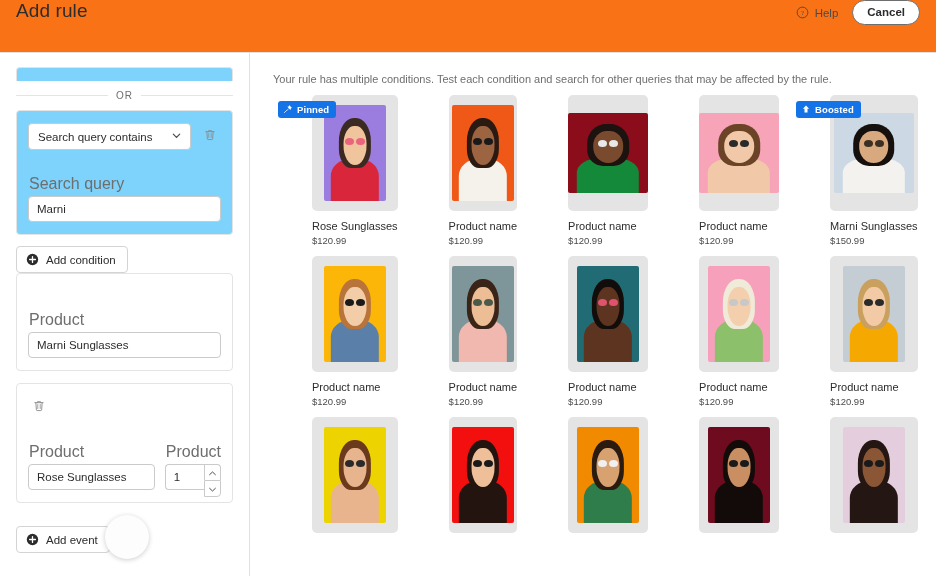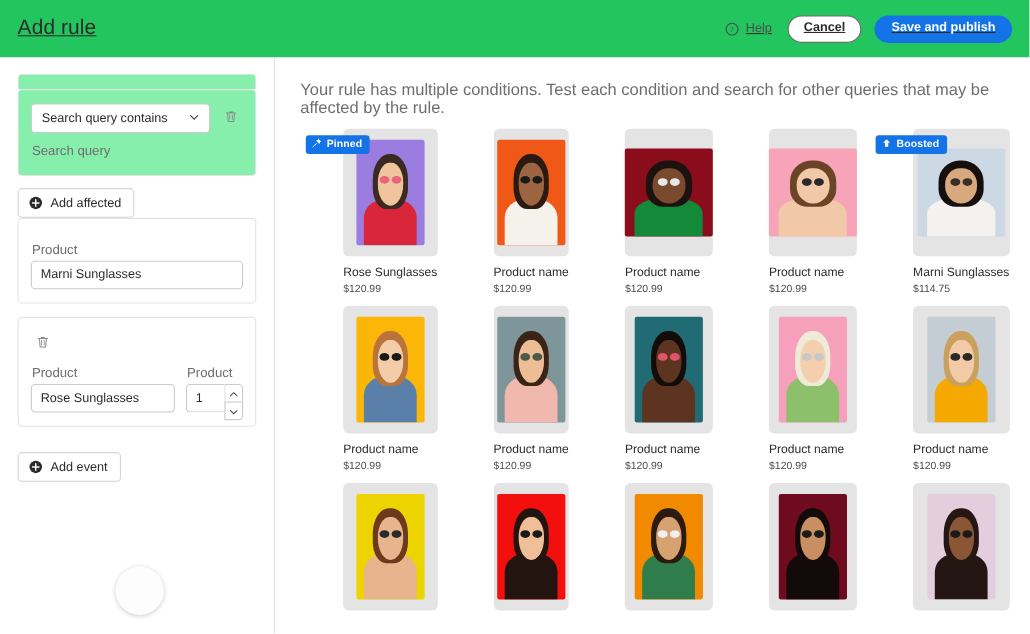--- a/index.html
+++ b/index.html
@@ -8,24 +8,23 @@
     font-family: "Liberation Sans", sans-serif;
     background: #ffffff;
     color: #2c2c2c;
     overflow: hidden;
   }
   .app { width: 936px; height: 576px; position: relative; display: flex; flex-direction: column; }
 
   
   .topbar {
     height: 52px; flex: 0 0 52px;
-    display: flex; align-items: center;
+    display: flex; align-items: flex-start;
     padding: 0 16px 0 16px;
-    background: #22c55e;
-    text-decoration: underline;
+    background: #f97316;
   }
   .page-title { font-size: 19px; font-weight: 400; color: #2c2c2c; letter-spacing: .1px; }
   .topbar-spacer { flex: 1 1 auto; }
   .topbar-actions { display: flex; align-items: center; gap: 12px; }
   .help-btn {
     display: flex; align-items: center; gap: 6px;
     font-size: 11.5px; color: #4b4b4b; cursor: pointer;
     background: none; border: none; font-family: inherit;
     padding: 4px 2px;
   }
@@ -54,21 +53,21 @@
     margin-bottom: 12px; display: flex; align-items: center; gap: 6px;
   }
   .info-dot {
     width: 13px; height: 13px; border-radius: 50%;
     background: #b9b9b9; color: #fff; font-size: 9px; font-weight: 700;
     display: inline-flex; align-items: center; justify-content: center;
     font-style: italic; font-family: "Liberation Serif", serif;
   }
   .cond-card {
     border: 1px solid #e4e4e4; border-radius: 4px;
-    padding: 12px 11px; background: #86efac;
+    padding: 12px 11px; background: #7dd3fc;
   }
   .cond-card.partial { height: 14px; padding: 0; border-bottom: none; border-radius: 4px 4px 0 0; }
   .or-divider {
     display: flex; align-items: center; gap: 8px;
     margin: 9px 0 9px 0; color: #6e6e6e; font-size: 10px; letter-spacing: 1.1px;
   }
   .or-divider::before, .or-divider::after {
     content: ""; flex: 1 1 auto; height: 1px; background: #e4e4e4;
   }
   .row-sel { display: flex; align-items: center; gap: 8px; }
@@ -77,21 +76,21 @@
     border: 1px solid #cacaca; border-radius: 4px; background: #fff;
     display: flex; align-items: center; padding: 0 8px 0 9px;
     font-size: 11.5px; color: #2c2c2c; cursor: pointer; position: relative;
   }
   .select .sel-label { flex: 1 1 auto; overflow: hidden; white-space: nowrap; text-overflow: ellipsis; }
   .chev { flex: 0 0 auto; }
   .trash-btn {
     flex: 0 0 auto; width: 22px; height: 22px; border: none; background: none;
     cursor: pointer; display: flex; align-items: center; justify-content: center;
   }
-  .field-label { font-size: 12px; color: #6e6e6e; margin: 9px 0 3px 1px; }
+  .field-label { font-size: 16px; color: #6e6e6e; margin: 25px 0 3px 1px; }
   .text-input {
     width: 100%; height: 26px;
     border: 1px solid #cacaca; border-radius: 4px; background: #fff;
     padding: 0 8px; font-size: 11.5px; color: #2c2c2c;
     font-family: inherit; display: flex; align-items: center;
   }
   .ghost-btn {
     margin-top: 11px; display: inline-flex; align-items: center; gap: 7px;
     height: 27px; padding: 0 11px 0 9px;
     border: 1px solid #d4d4d4; border-radius: 4px; background: #fff;
@@ -133,21 +132,21 @@
     width: 13px; height: 13px; border-radius: 50%;
     border: 2px solid #4b4b4b; background: #fff; cursor: pointer;
   }
   .slider-value { font-size: 10px; color: #4b4b4b; min-width: 8px; }
   .search-bar {
     height: 30px; border: 1px solid #cacaca; border-radius: 4px;
     display: flex; align-items: center; padding: 0 8px 0 11px; background: #fff;
   }
   .search-bar .sval { flex: 1 1 auto; font-size: 11.5px; color: #2c2c2c; }
   .clear-btn { border: none; background: none; cursor: pointer; padding: 2px 4px; display: flex; }
-  .hint { font-size: 15px; color: #6e6e6e; margin: 6px 0 10px 1px; }
+  .hint { font-size: 11px; color: #6e6e6e; margin: 6px 0 10px 1px; }
 
   .grid { display: grid; grid-template-columns: repeat(5, 1fr); gap: 10px 11px; }
   .card { position: relative; padding-left: 40px; }
   .thumb {
     background: #e4e4e4; border-radius: 5px; height: 116px;
     display: flex; align-items: center; justify-content: center;
   }
   .photo { width: 62px; height: 96px; border-radius: 2px; position: relative; overflow: hidden; }
   .photo.sq { width: 80px; height: 80px; }
   .badge {
@@ -179,30 +178,32 @@
       <button class="help-btn">
         <span>
           <svg width="13" height="13" viewBox="0 0 16 16">
             <circle cx="8" cy="8" r="6.6" fill="none" stroke="#4b4b4b" stroke-width="1.2"></circle>
             <text x="8" y="11.3" font-size="8.5" fill="#4b4b4b" text-anchor="middle" font-family="Liberation Serif, serif">?</text>
           </svg>
         </span>
         <span>Help</span>
       </button>
       <button class="btn btn-cancel">Cancel</button>
-      <button class="btn btn-primary">Save and publish</button>
     </div>
   </div>
 
   <div class="body-split">
 
     <div class="left-panel">
 
       <div class="cond-card partial"></div>
 
+      <div class="or-divider">
+        <span>OR</span>
+      </div>
 
       <div class="cond-card">
         <div class="row-sel">
           <div class="select">
             <span class="sel-label">Search query contains</span>
             <span class="chev">
               <svg width="11" height="11" viewBox="0 0 12 12">
                   <path d="M2.5 4.5 6 8l3.5-3.5" fill="none" stroke="#4b4b4b" stroke-width="1.3" stroke-linecap="round"></path>
                 </svg>
             </span>
@@ -210,30 +211,31 @@
           <button class="trash-btn">
             <span>
               <svg width="14" height="14" viewBox="0 0 16 16">
                 <path d="M3.2 4.2h9.6M6.3 4.2V3.1h3.4v1.1M4.4 4.2l.6 8.2a.9.9 0 0 0 .9.8h4.2a.9.9 0 0 0 .9-.8l.6-8.2" fill="none" stroke="#8a8a8a" stroke-width="1.05" stroke-linecap="round" stroke-linejoin="round"></path>
                 <path d="M6.6 6.3v4.6M9.4 6.3v4.6" fill="none" stroke="#8a8a8a" stroke-width=".9" stroke-linecap="round"></path>
               </svg>
             </span>
           </button>
         </div>
         <div class="field-label">Search query</div>
+        <div class="text-input">Marni</div>
       </div>
 
       <button class="ghost-btn">
         <span class="plus-ic">
           <svg width="13" height="13" viewBox="0 0 16 16">
             <circle cx="8" cy="8" r="7" fill="#2c2c2c"></circle>
             <path d="M8 4.4v7.2M4.4 8h7.2" stroke="#fff" stroke-width="1.6" stroke-linecap="round"></path>
           </svg>
         </span>
-        <span>Add affected</span>
+        <span>Add condition</span>
       </button>
 
 
       
       <div class="event-card">
         <div class="field-label">Product</div>
         <div class="text-input">Marni Sunglasses</div>
       </div>
 
       
@@ -378,21 +380,21 @@
                 <div class="p-body" style="width:78%;height:44%;background:#f4f2ee"></div>
                 <div class="p-hair" style="top:14%;width:52%;height:52%;background:#15100e"></div>
                 <div class="p-face" style="top:22%;width:37%;height:40%;background:#d8a87e"></div>
                 <div class="p-glass" style="top:34%">
                   <i style="width:9px;height:7px;background:#3a2f24"></i>
                   <i style="width:9px;height:7px;background:#3a2f24"></i>
                 </div>
               </div>
             </div>
             <div class="pname">Marni Sunglasses</div>
-            <div class="pprice">$114.75</div>
+            <div class="pprice">$150.99</div>
           </div>
           <div class="card">
             <div class="thumb">
               <div class="photo" style="background:#fcb608">
                 <div class="p-body" style="width:78%;height:44%;background:#5a7fa8"></div>
                 <div class="p-hair" style="top:14%;width:52%;height:52%;background:#b8743a"></div>
                 <div class="p-face" style="top:22%;width:37%;height:40%;background:#f3cda8"></div>
                 <div class="p-glass" style="top:34%">
                   <i style="width:9px;height:7px;background:#1a1a1a"></i>
                   <i style="width:9px;height:7px;background:#1a1a1a"></i>

